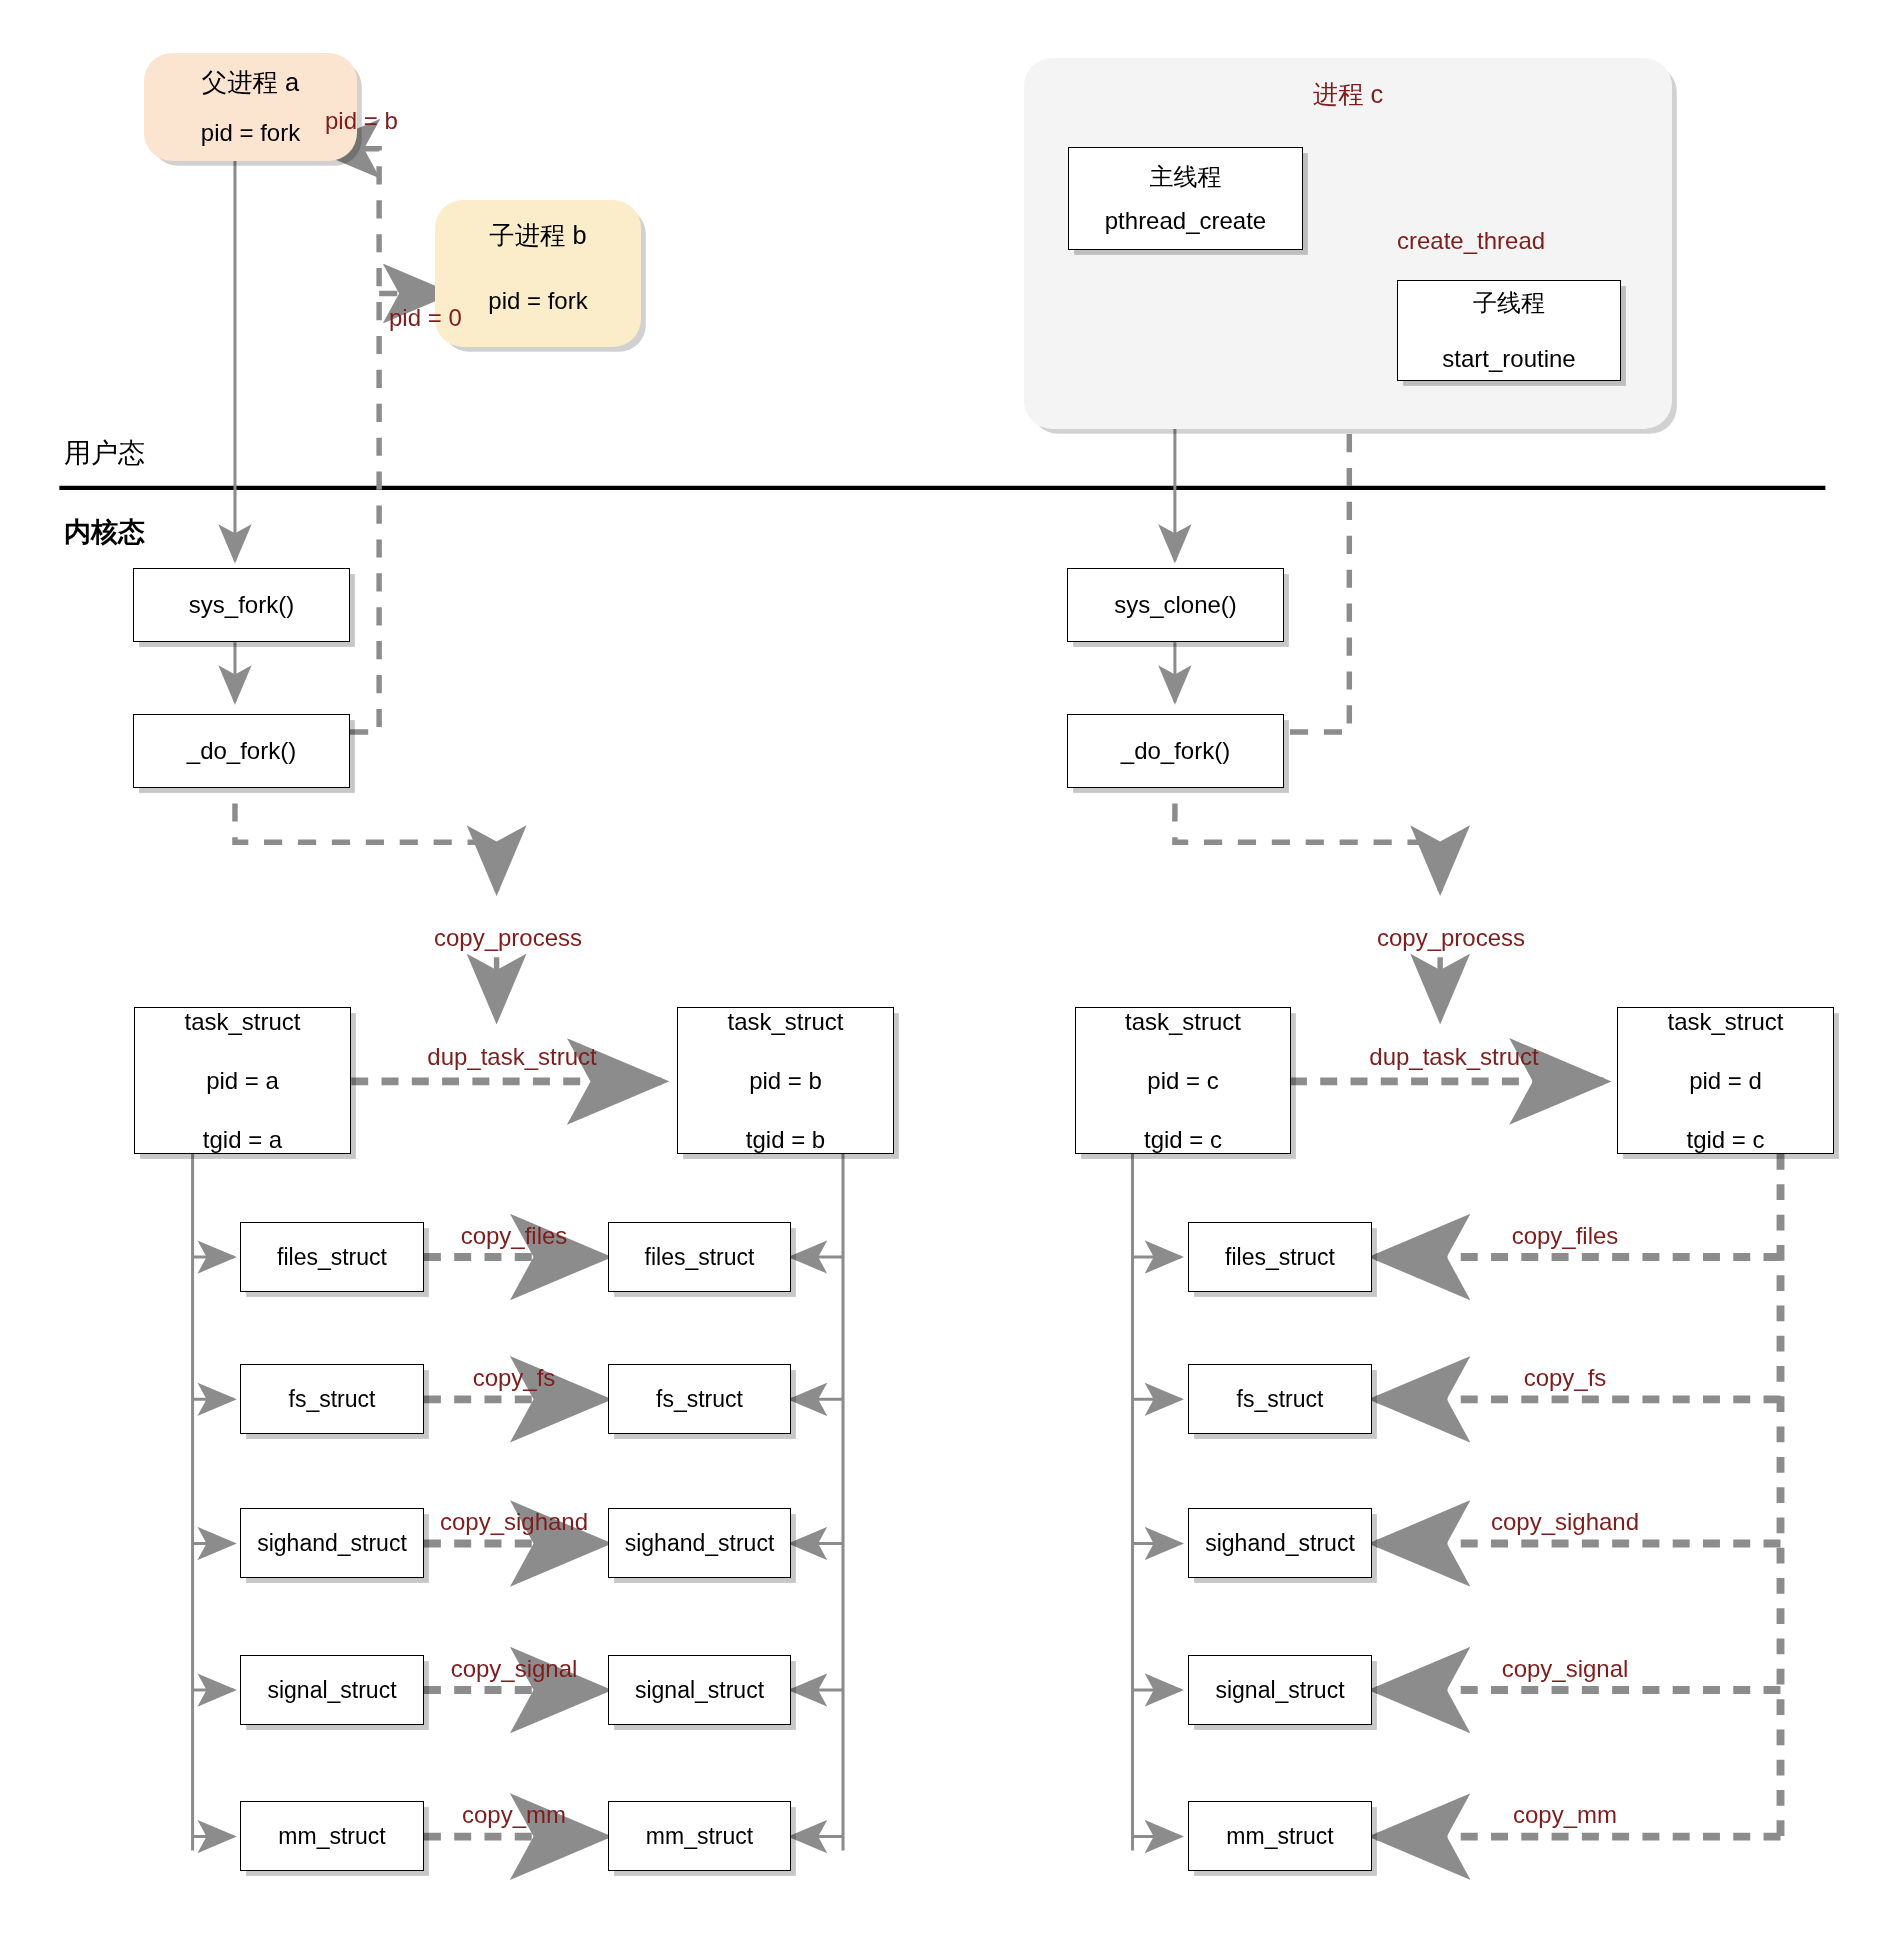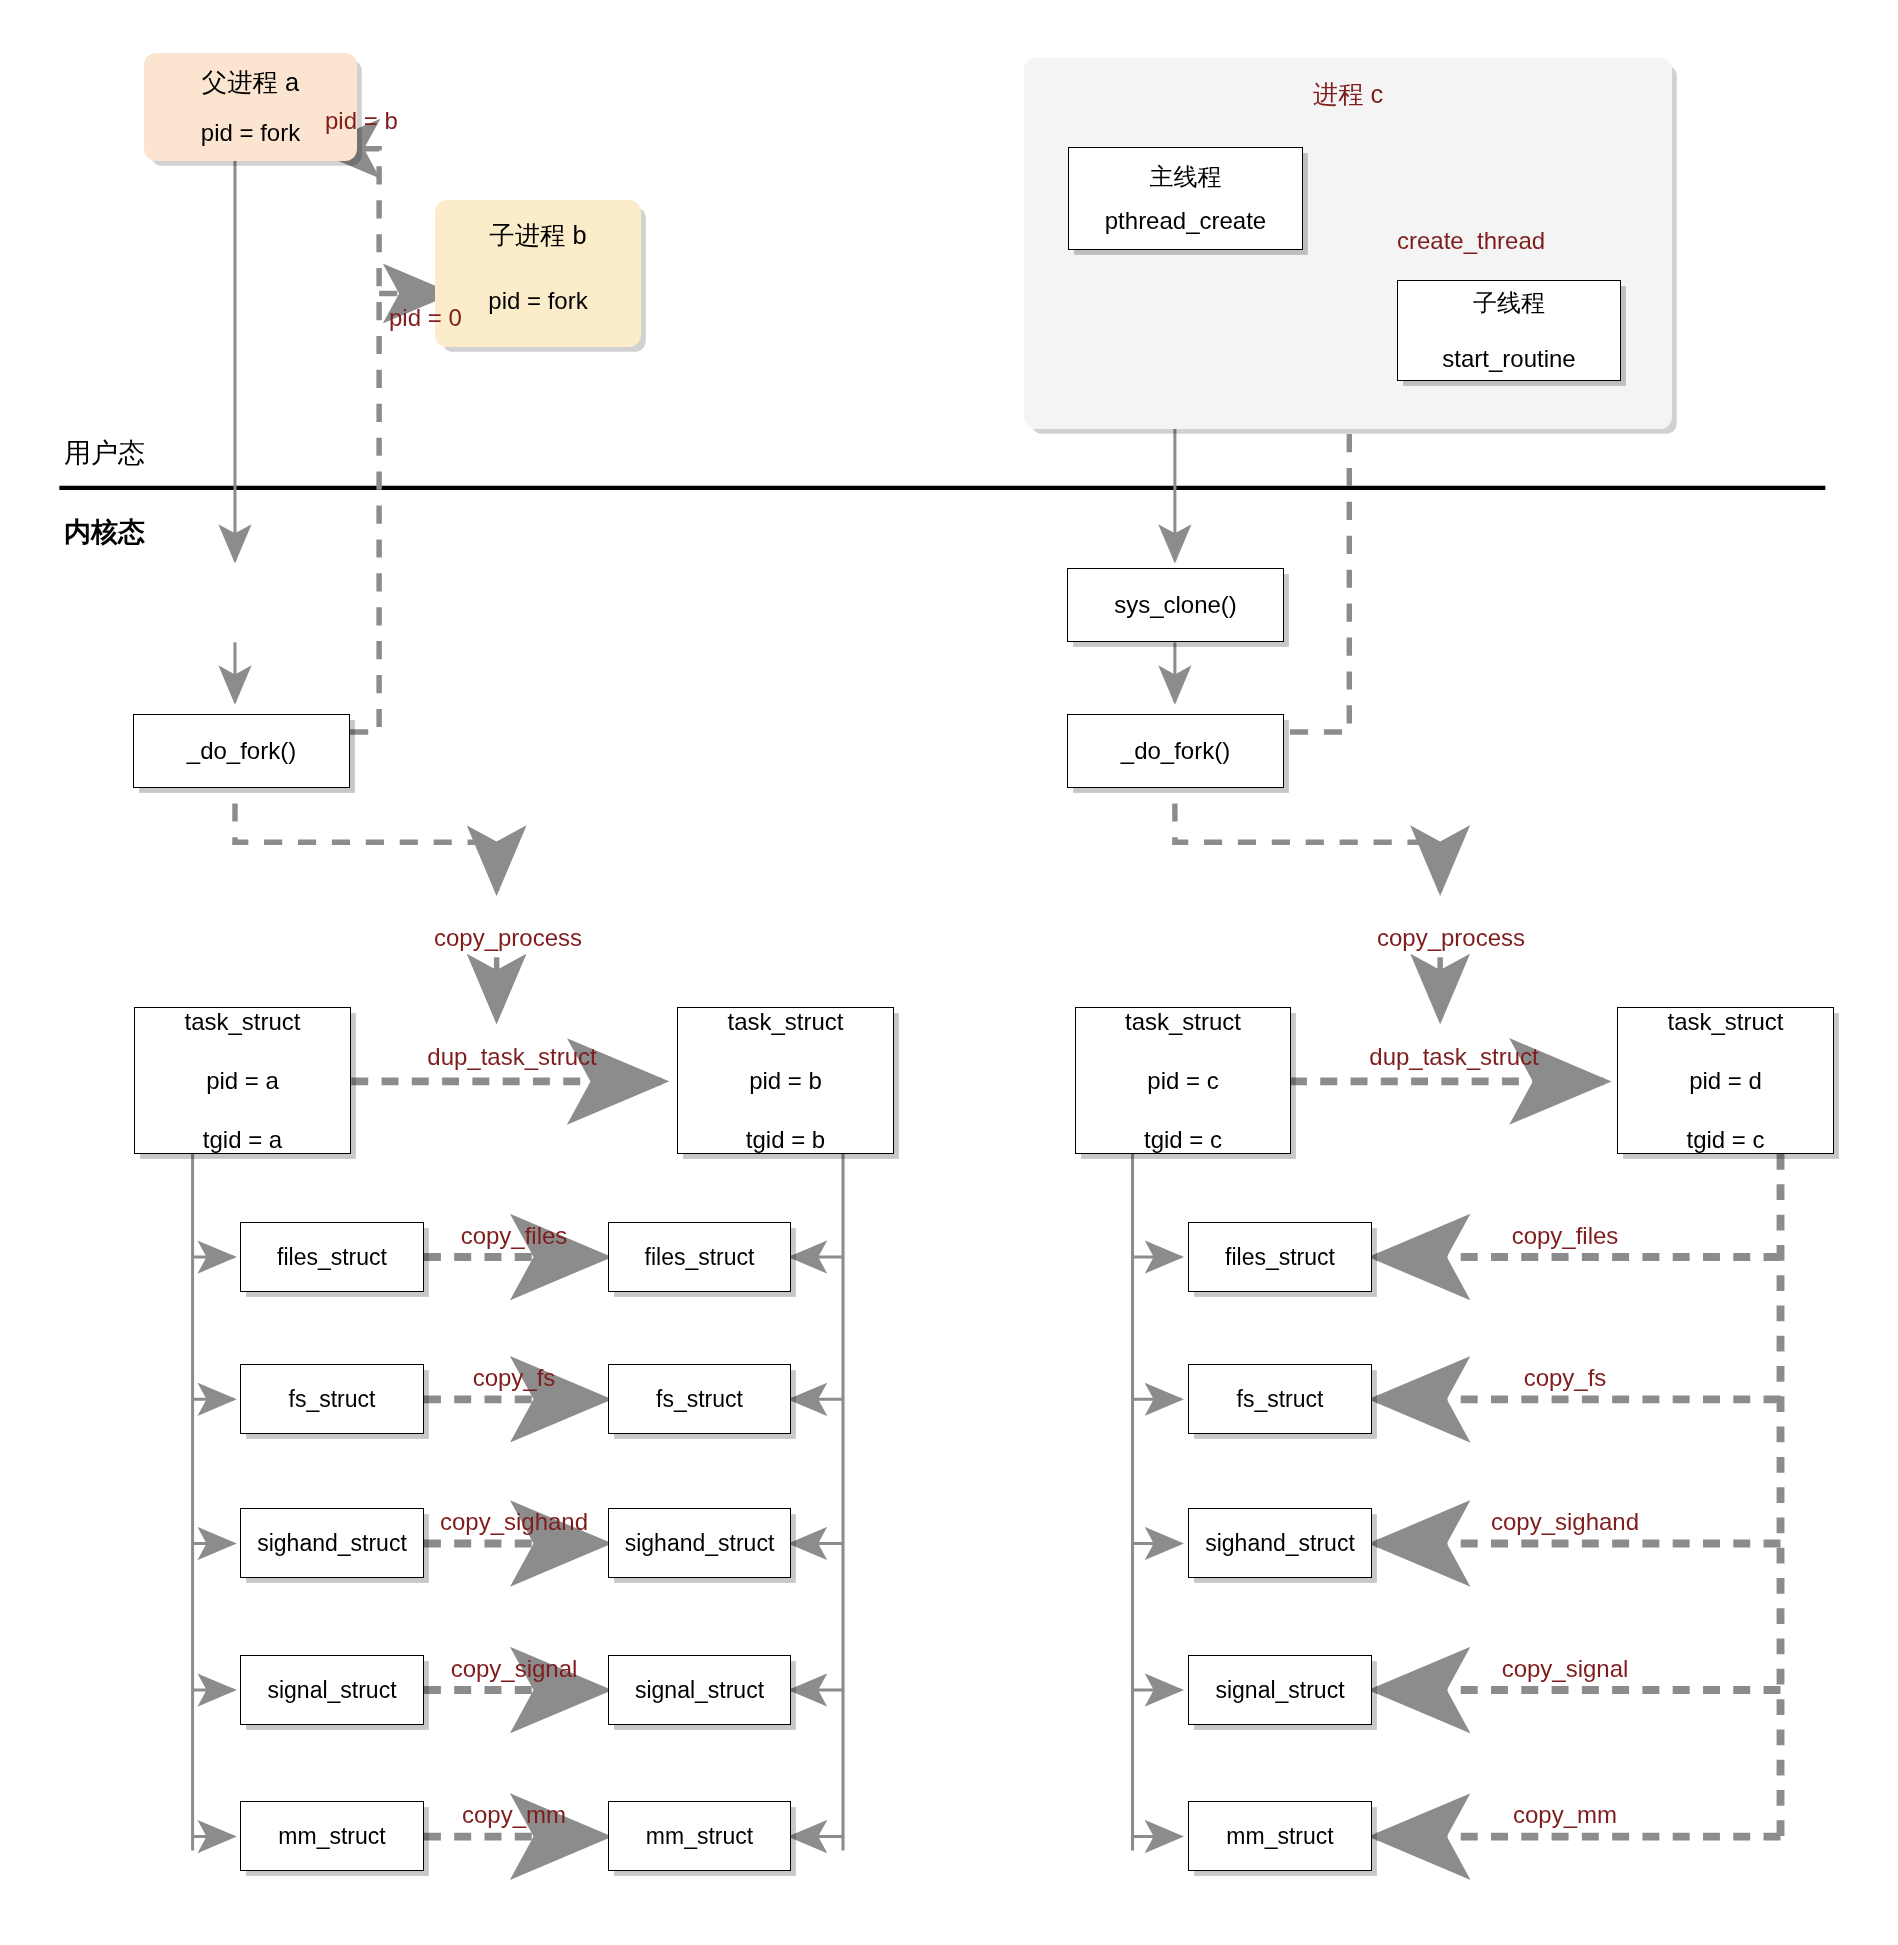--- a/index.html
+++ b/index.html
@@ -10,21 +10,21 @@
   
   .node{position:absolute;box-sizing:border-box;display:flex;flex-direction:column;
         align-items:center;justify-content:center;text-align:center;}
   .node .ln{display:block;white-space:nowrap;}
 
   
   .box{background:#ffffff;border:1.8px solid #000000;
        box-shadow:5.5px 5.5px 0 -0.6px rgba(0,0,0,0.22);gap:12px;}
 
   
-  .round{border-radius:12px;box-shadow:6px 6px 0 -1.2px rgba(0,0,0,0.18);}
+  .round{border-radius:28px;box-shadow:6px 6px 0 -1.2px rgba(0,0,0,0.18);}
 
   .t-38{font-size:23px;line-height:1.25;color:#000;}
   .t-40{font-size:24px;line-height:1.3;color:#000;}
   .t-42{font-size:25.4px;line-height:1.3;color:#000;}
 
   .gap-title{margin-bottom:18px;}
   .gap-row{margin-top:15.7px;}
 
   
   .lbl{position:absolute;font-size:24px;color:#7f1d1d;white-space:nowrap;line-height:1;}
@@ -127,20 +127,23 @@
   </div>
 
   <div class="node round" style="left:435px;top:200px;width:206px;height:147px;background:#fbedc9;">
     <span class="ln t-42" style="position:absolute;top:19.4px;">子进程 b</span>
     <span class="ln t-40" style="position:absolute;top:85px;">pid = fork</span>
   </div>
 
   <div class="lbl" style="left:325px;top:109px;">pid = b</div>
   <div class="lbl" style="left:389px;top:306px;">pid = 0</div>
 
+  <div class="node box" style="left:133px;top:568px;width:217px;height:74px;">
+    <span class="ln t-40">sys_fork()</span>
+  </div>
 
   <div class="node box" style="left:133px;top:714px;width:217px;height:74px;">
     <span class="ln t-40">_do_fork()</span>
   </div>
 
   <div class="lbl c" style="left:508px;top:926px;">copy_process</div>
 
   <div class="node box" style="left:134px;top:1007px;width:217px;height:147px;">
     <span class="ln t-40">task_struct</span>
     <span class="ln t-40 gap-row">pid = a</span>

